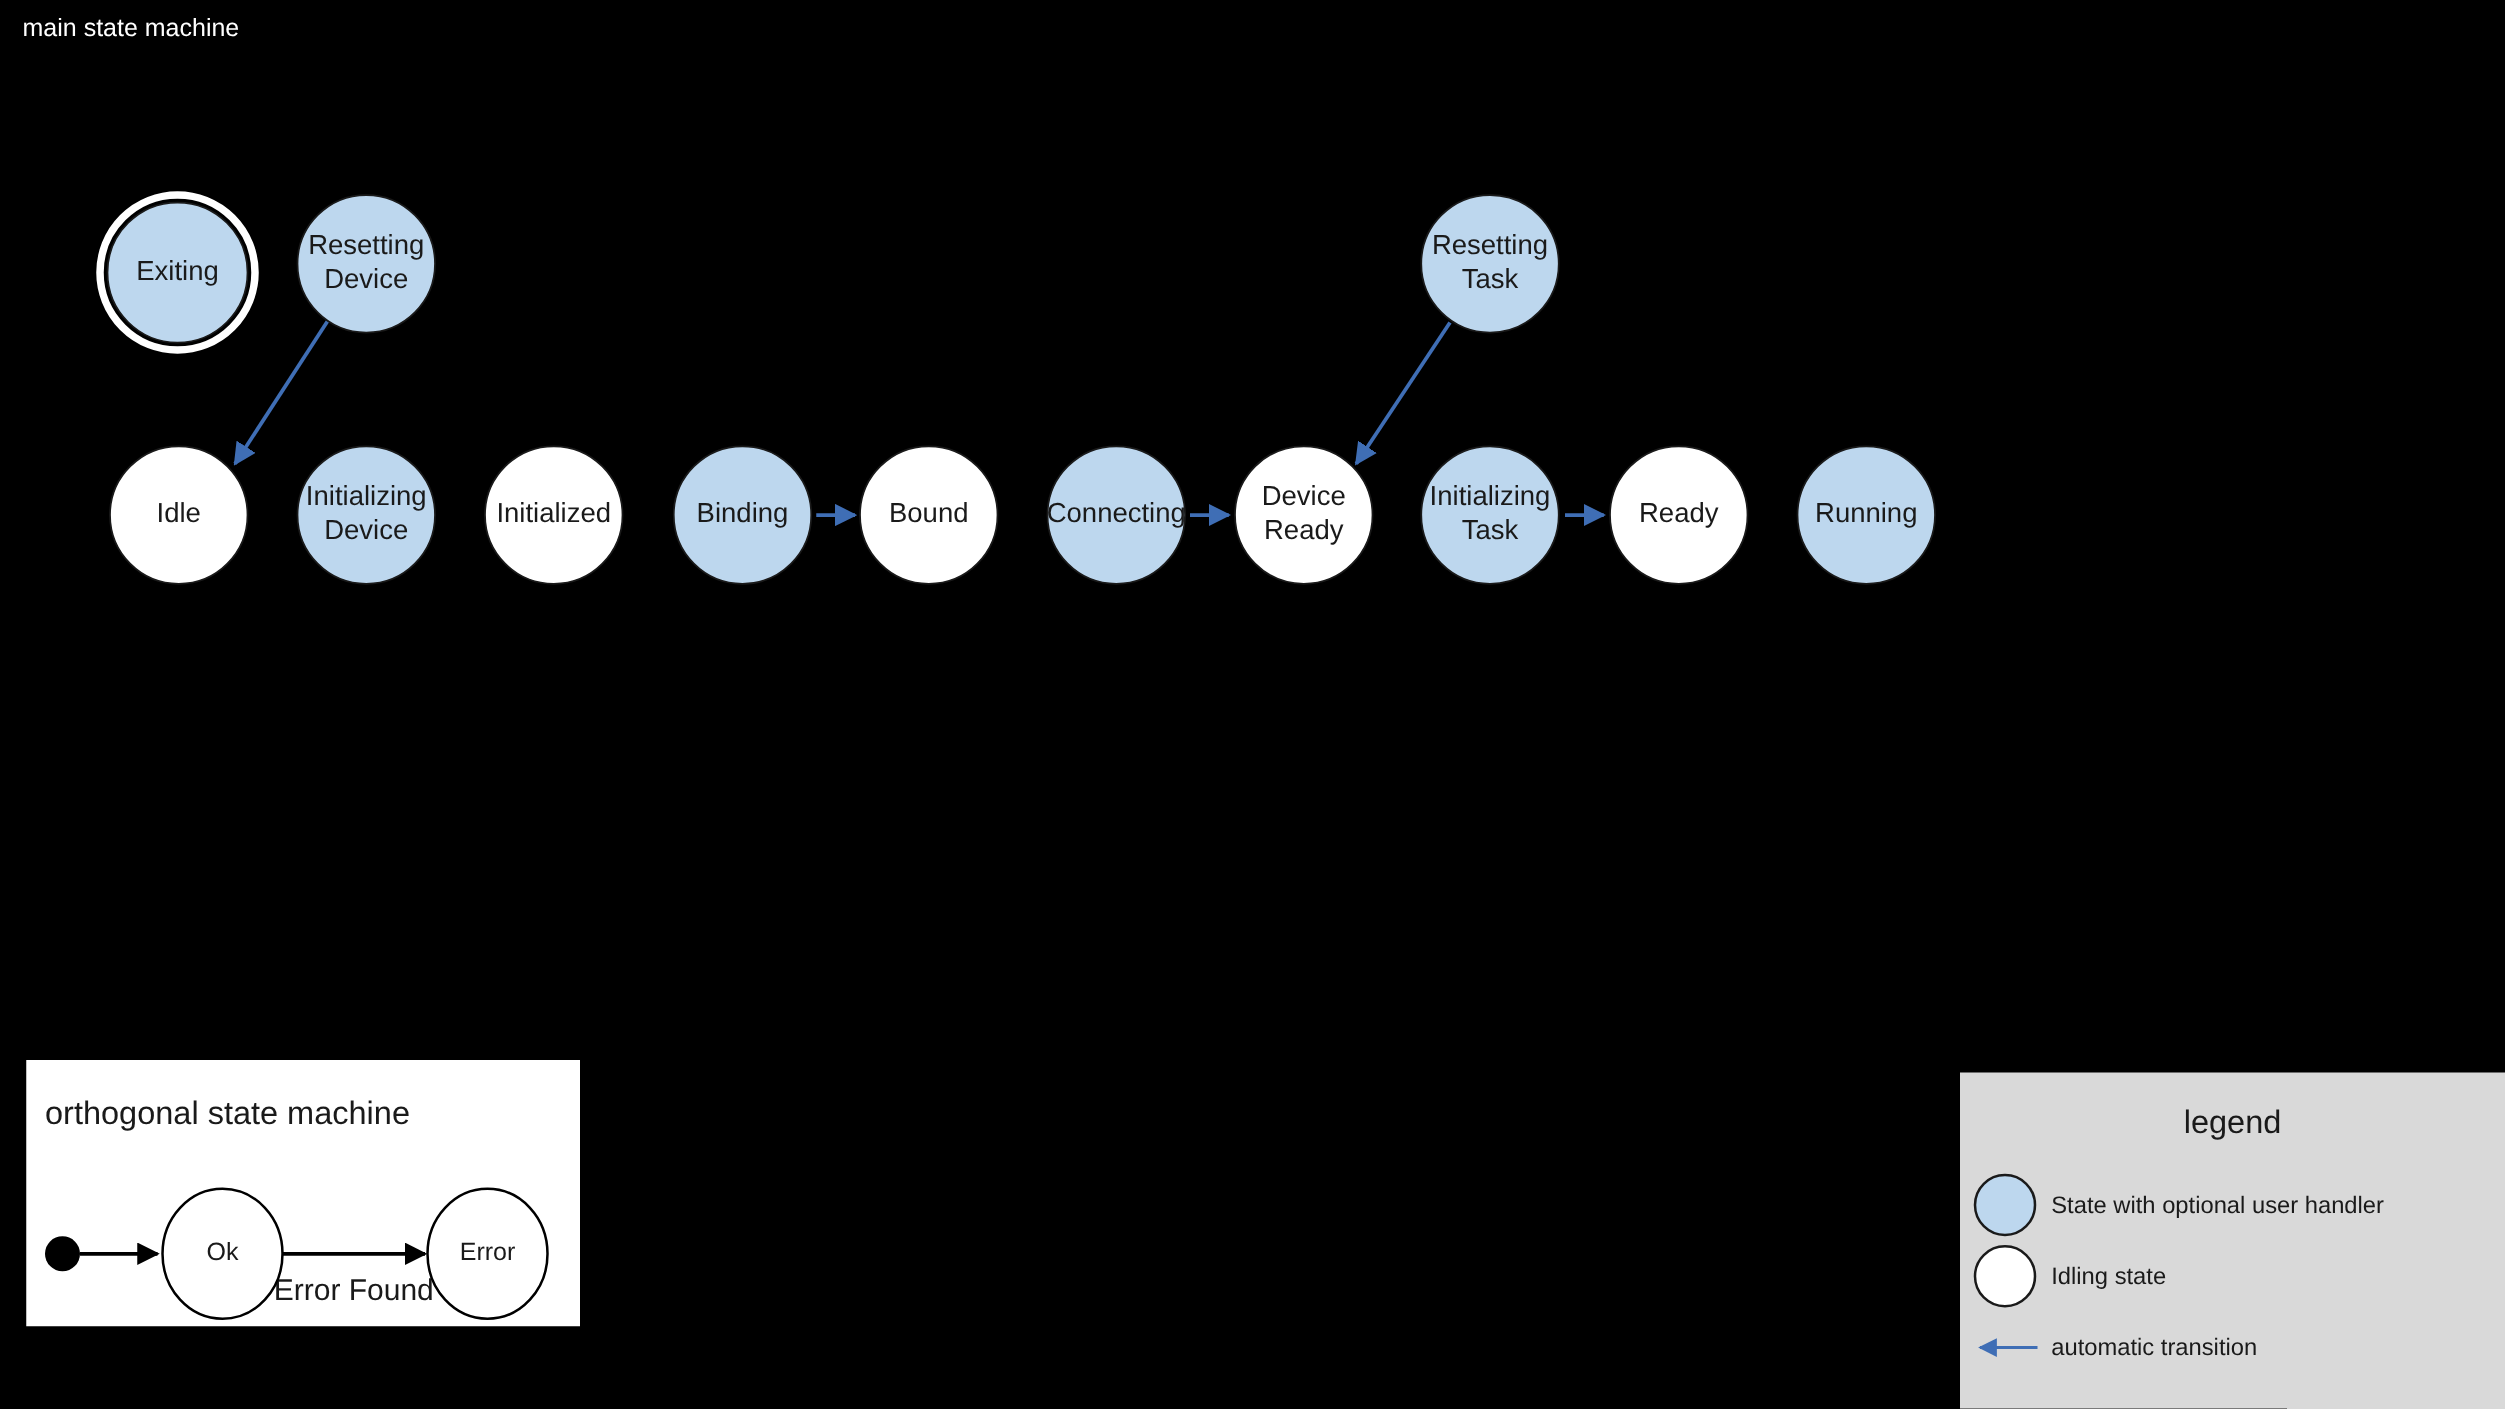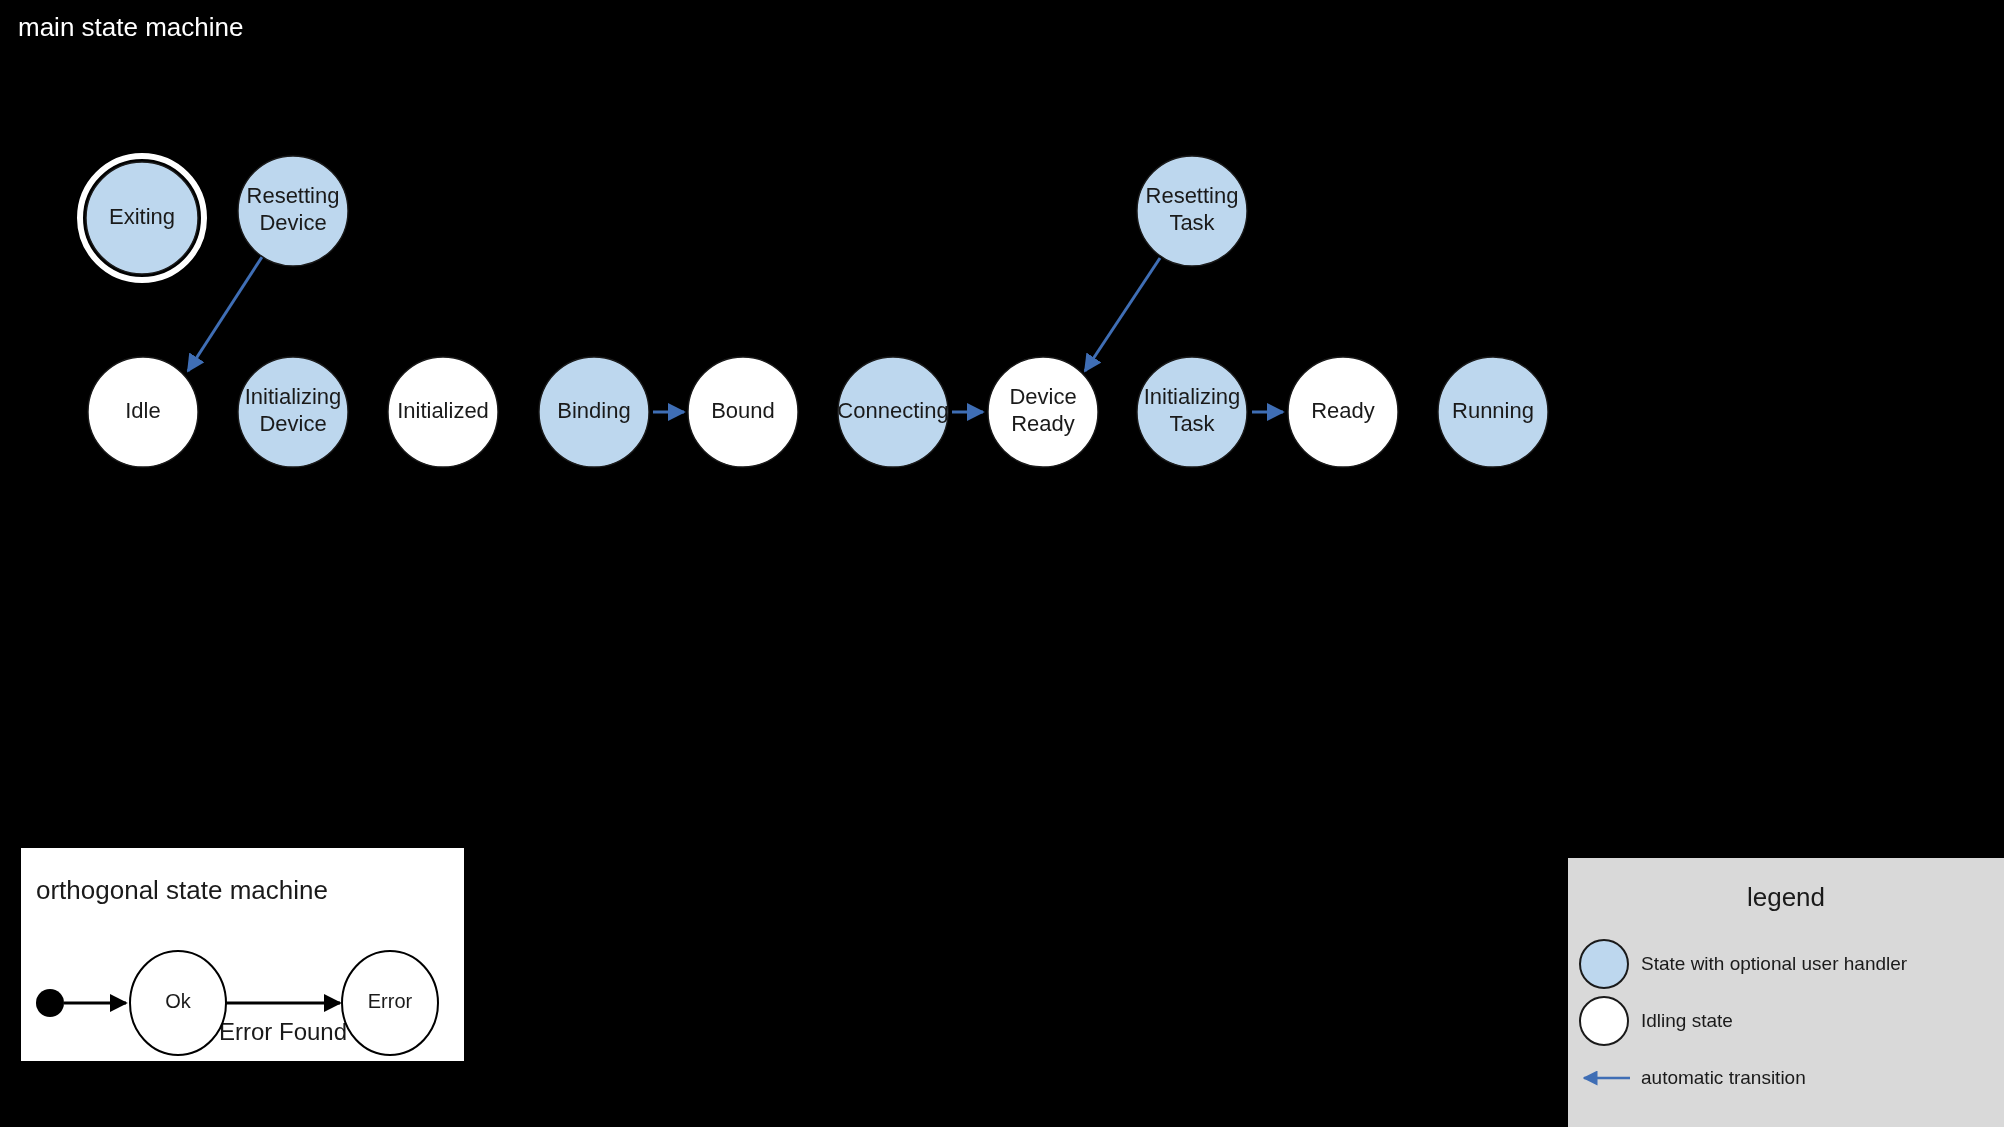--- a/index.html
+++ b/index.html
@@ -19,21 +19,21 @@
     position: absolute;
     left: 0; top: 0;
     width: 2004px;
     height: 1127px;
   }
   .diagram-title {
     position: absolute;
     left: 18px;
     top: 12px;
     color: #ffffff;
-    font-size: 26px;
+    font-size: 20px;
     font-family: "Liberation Sans", sans-serif;
     white-space: nowrap;
     text-align: center;
   }
   
   text {
     font-family: "Liberation Sans", sans-serif;
     fill: #1a1a1a;
   }
   .node-label {

